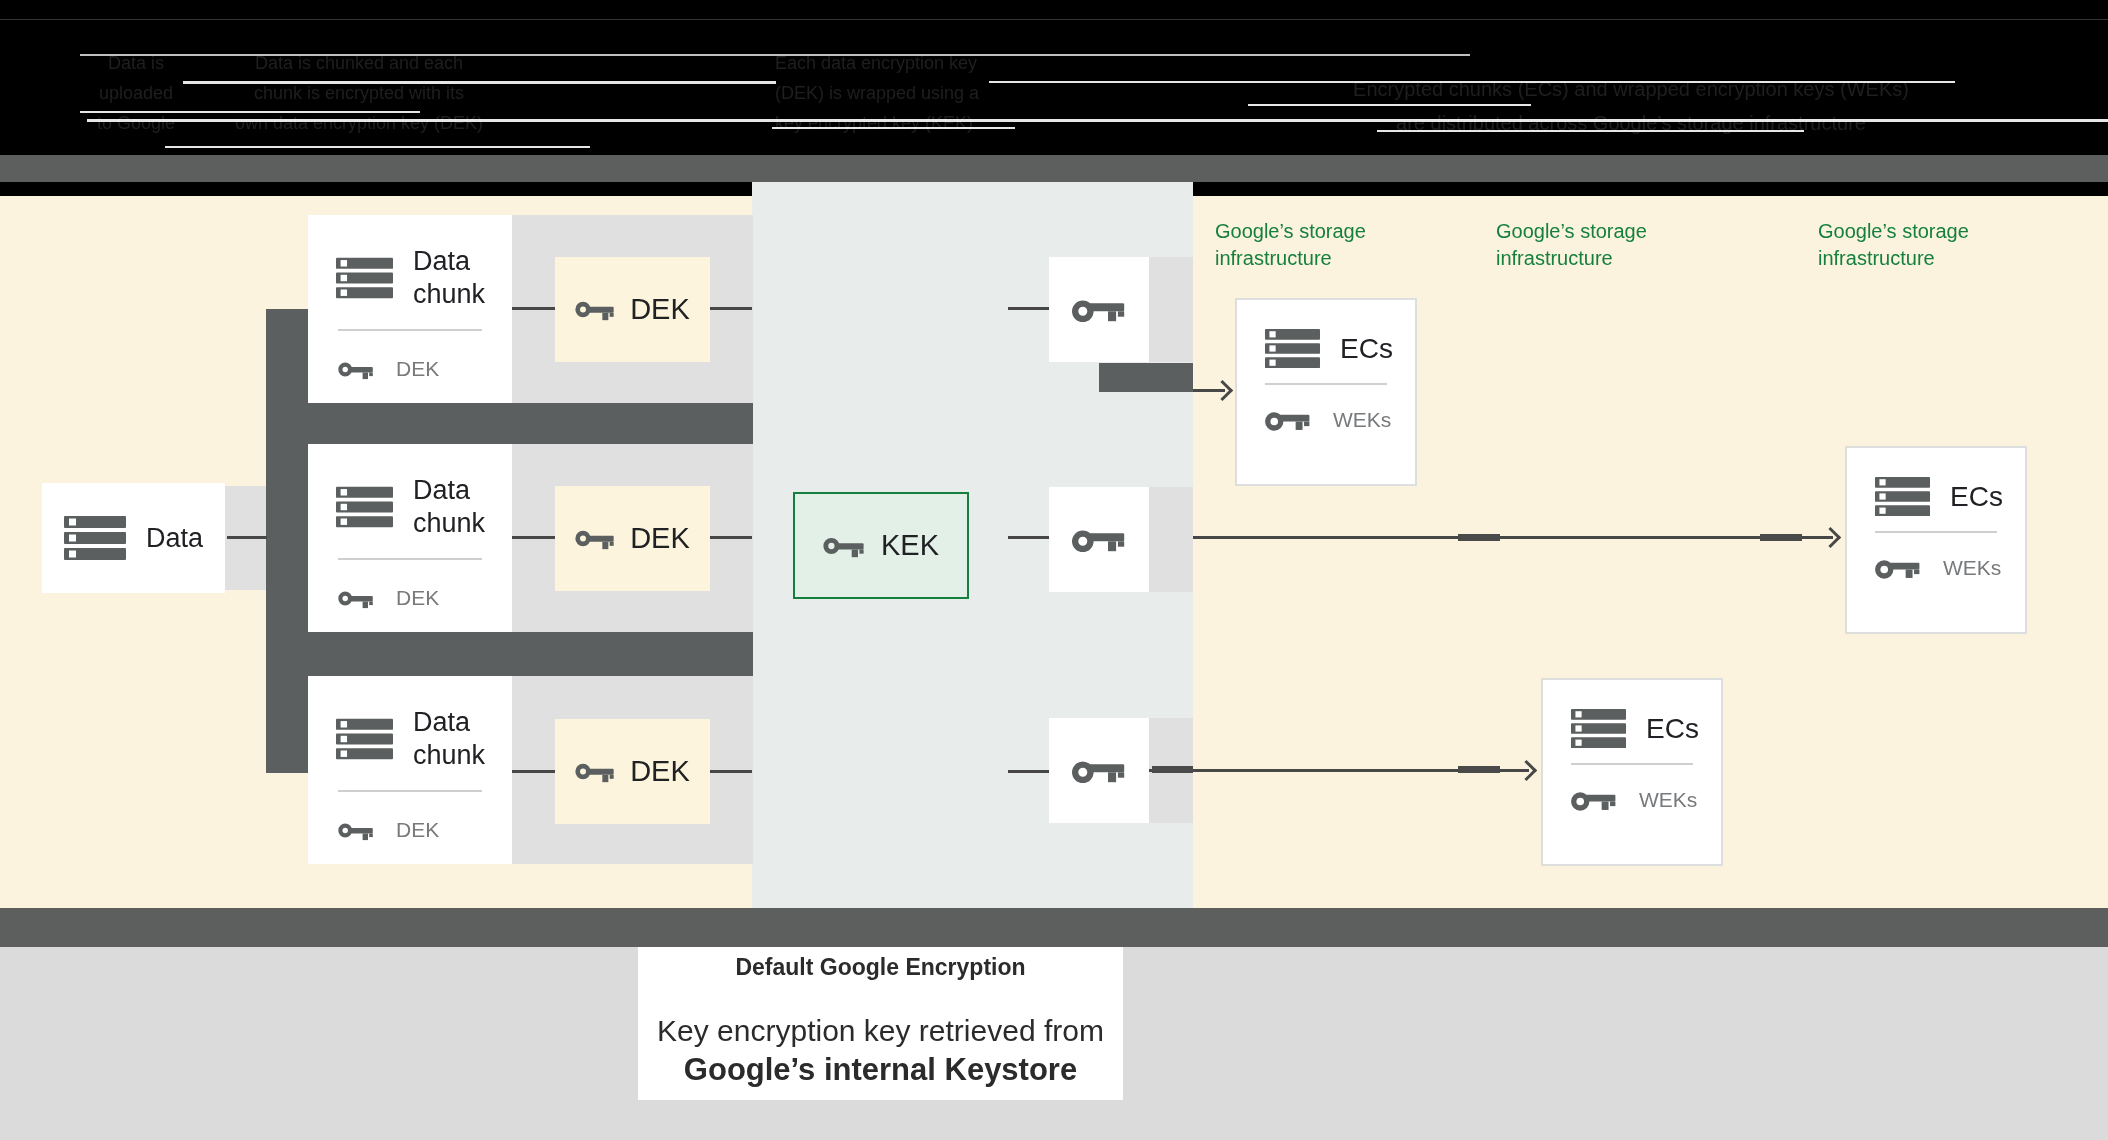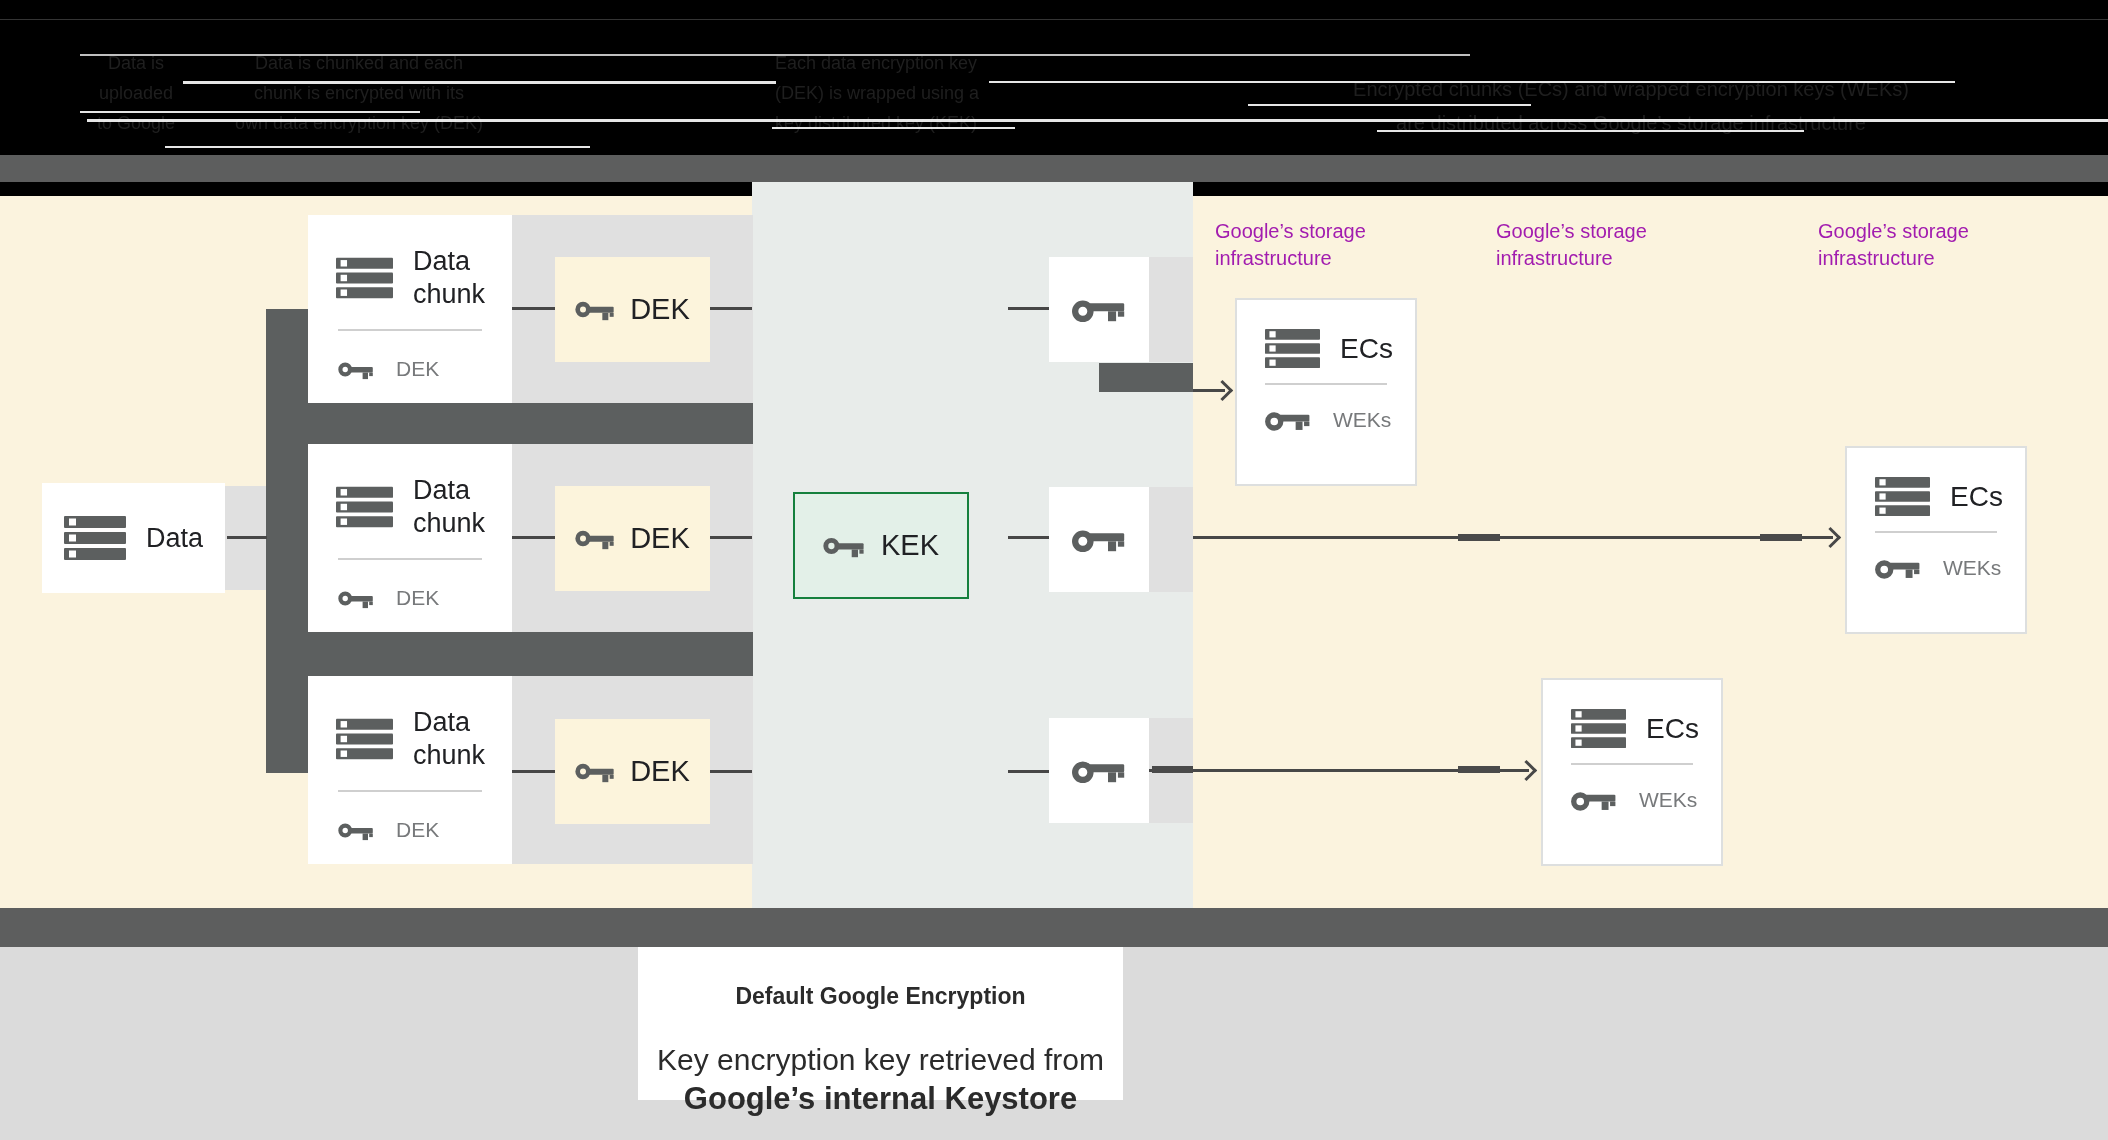--- a/index.html
+++ b/index.html
@@ -49,26 +49,26 @@
   .databox{position:absolute;left:42px;top:483px;width:183px;height:110px;background:#FFF;
            display:flex;align-items:center;justify-content:center;gap:20px;}
   .databox .lbl{font-size:27px;color:#202124;}
 
   .ecbox{position:absolute;width:182px;height:188px;background:#FFF;border:2px solid #DDDFDF;}
   .ecbox .row{display:flex;align-items:center;gap:20px;margin:28px 0 0 28px;}
   .ecbox .title{font-size:28px;color:#202124;}
   .ecbox .divider{margin:14px 28px 0 28px;}
   .ecbox .keyrow{margin:22px 0 0 28px;}
 
-  .storage-label{position:absolute;top:218px;font-size:20px;line-height:27px;color:#a21caf;}
+  .storage-label{position:absolute;top:218px;font-size:20px;line-height:27px;color:#15803d;}
 
   
   .caption-box{position:absolute;left:638px;top:947px;width:485px;height:153px;background:#FFF;
                text-align:center;color:#2B2B2B;}
-  .caption-box .t1{font-size:23px;font-weight:bold;margin-top:36px;}
+  .caption-box .t1{font-size:23px;font-weight:bold;margin-top:7px;}
   .caption-box .t2{font-size:30px;margin-top:33px;}
   .caption-box .t3{font-size:31px;font-weight:bold;margin-top:4px;}
 
   svg{display:block;flex:none;}
 </style>
 </head>
 <body>
 
 <div id="stage">
 
@@ -79,21 +79,21 @@
       <div>to Google</div>
     </div>
     <div class="hblock hb2">
       <div>Data is chunked and each</div>
       <div>chunk is encrypted with its</div>
       <div>own data encryption key (DEK)</div>
     </div>
     <div class="hblock hb3">
       <div>Each data encryption key</div>
       <div>(DEK) is wrapped using a</div>
-      <div>key distributed key (KEK)</div>
+      <div>key encrypted key (KEK)</div>
     </div>
     <div class="hblock hb4">
       <div>Encrypted chunks (ECs) and wrapped encryption keys (WEKs)</div>
       <div>are distributed across Google’s storage infrastructure</div>
     </div>
 
     <div class="streak" style="left:0;top:19px;width:2108px;height:1px;background:#3A3A3A;"></div>
     <div class="streak" style="left:80px;top:54px;width:1390px;height:2px;opacity:.75;"></div>
     <div class="streak" style="left:183px;top:81px;width:593px;height:3px;"></div>
     <div class="streak" style="left:989px;top:81px;width:966px;height:2px;"></div>

